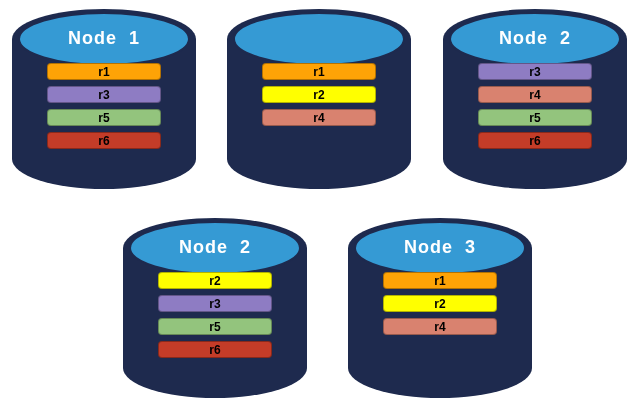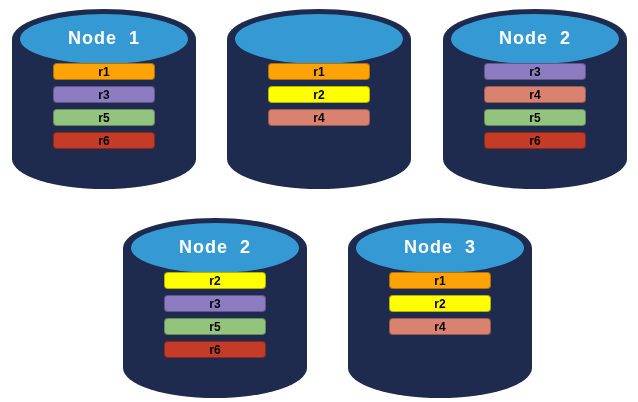--- a/index.html
+++ b/index.html
@@ -53,21 +53,21 @@
     position: absolute;
     left: 0; right: 0;
     top: 56px;
     display: flex;
     flex-direction: column;
     align-items: center;
     gap: 6px;
   }
   .replica-bar {
     box-sizing: border-box;
-    width: 102px;
+    width: 114px;
     height: 17px;
     border-radius: 4px;
     border: 1px solid rgba(0,0,0,0.30);
     display: flex;
     align-items: center;
     justify-content: center;
     color: #000000;
     font-weight: bold;
     font-size: 12px;
     line-height: 1;

